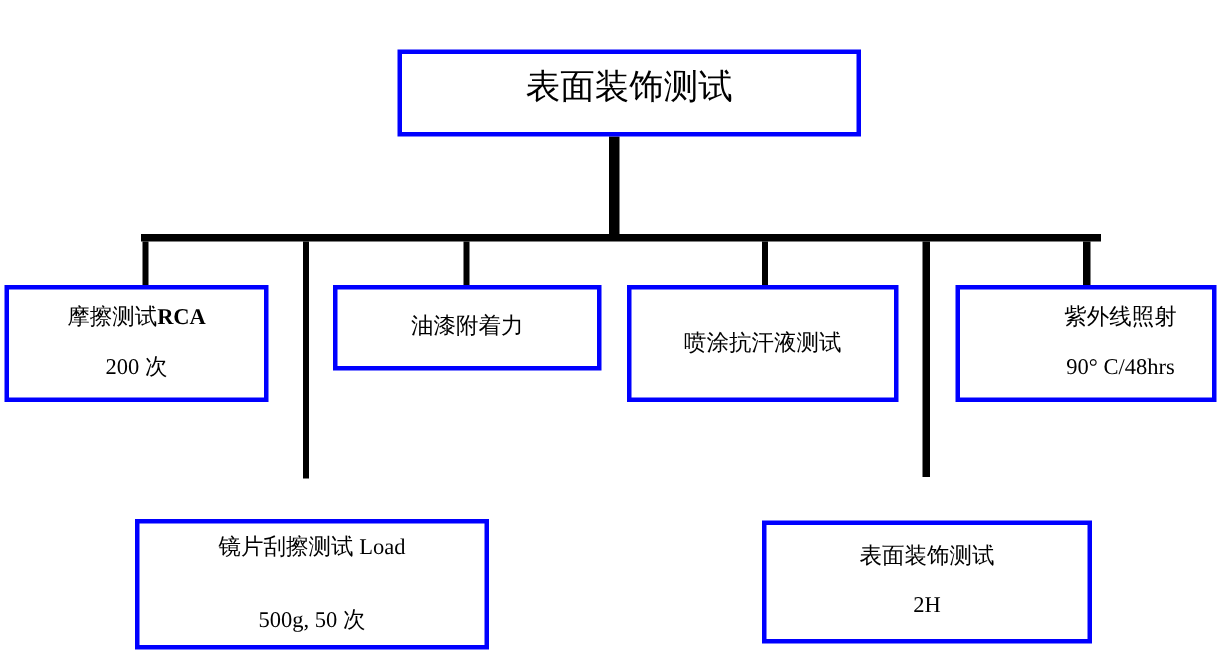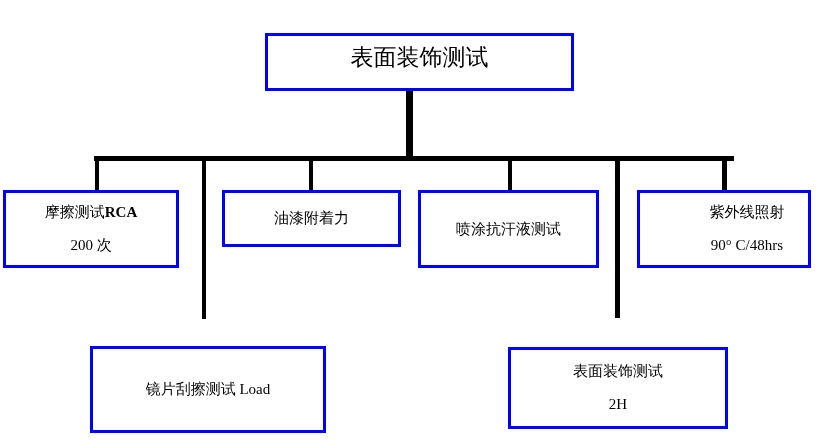--- a/index.html
+++ b/index.html
@@ -84,20 +84,21 @@
     <span class="line">喷涂抗汗液测试</span>
   </div>
 
   <div class="node" id="node-uv">
     <span class="line">紫外线照射</span>
     <span class="line">90° C/48hrs</span>
   </div>
 
   <div class="node" id="node-scratch">
     <span class="line">镜片刮擦测试 Load</span>
+    <span class="line">500g, 50 次</span>
   </div>
 
   <div class="node" id="node-hardness">
     <span class="line">表面装饰测试</span>
     <span class="line">2H</span>
   </div>
 
 </div>
 
 </body></html>

